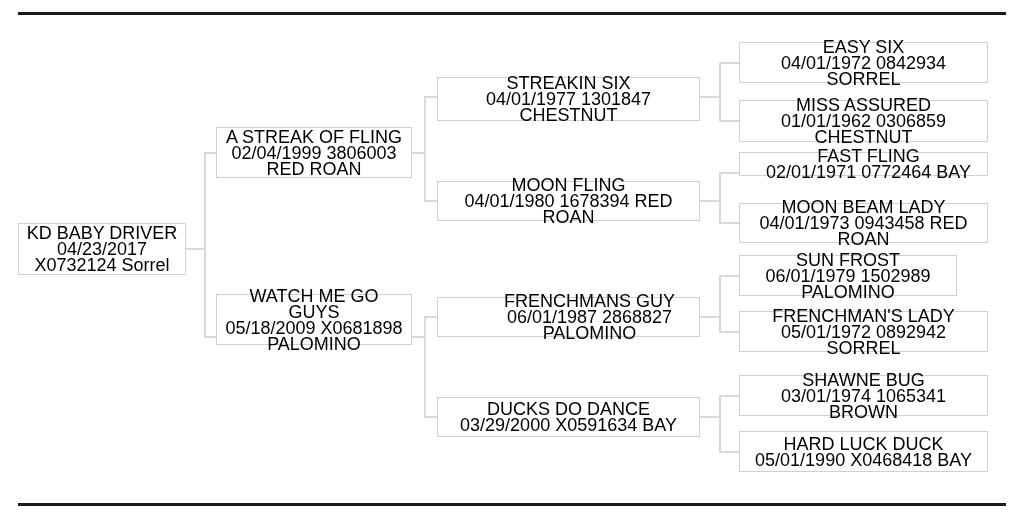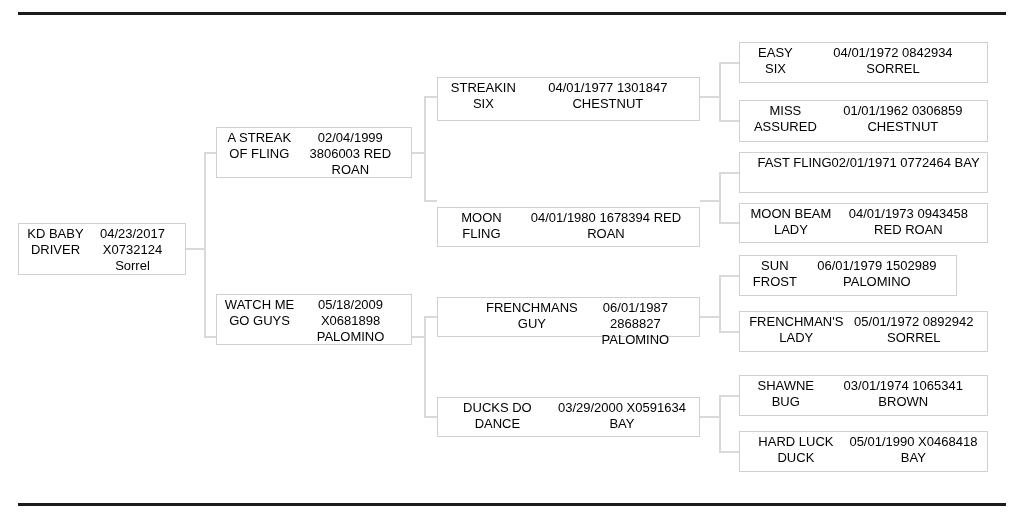--- a/index.html
+++ b/index.html
@@ -21,23 +21,23 @@
     position:absolute;left:18px;width:988px;height:3px;
     background:var(--rule);
   }
   .rule.top{top:12px;}
   .rule.bottom{top:503px;}
   .node{
     position:absolute;
     box-sizing:border-box;
     border:1.5px solid var(--box-border);
     background:var(--bg);
-    display:flex;flex-direction:row;justify-content:center;
+    display:flex;flex-direction:column;justify-content:center;
     text-align:center;
-    font-size:13px;line-height:16px;
+    font-size:18px;line-height:16px;
     color:var(--text);
     padding:2px 6px;
   }
   .node .name,.node .details{display:block;}
   .seg{position:absolute;background:var(--line);}
 </style>
 </head>
 <body>
 
 <div class="canvas">
@@ -57,21 +57,21 @@
   <div class="node" style="left: 216px; top: 294px; width: 196px; height: 51px;">
     <span class="name">WATCH ME GO GUYS</span>
     <span class="details">05/18/2009 X0681898 PALOMINO</span>
   </div>
 
   <div class="node" style="left: 437px; top: 77px; width: 263px; height: 44px;">
     <span class="name">STREAKIN SIX</span>
     <span class="details">04/01/1977 1301847 CHESTNUT</span>
   </div>
 
-  <div class="node" style="left: 437px; top: 181px; width: 263px; height: 40px; margin-top: 26px;">
+  <div class="node" style="left: 437px; top: 181px; width: 263px; height: 40px;">
     <span class="name">MOON FLING</span>
     <span class="details">04/01/1980 1678394 RED ROAN</span>
   </div>
 
   <div class="node" style="left: 437px; top: 297px; width: 263px; height: 40px; padding-left: 48px;">
     <span class="name">FRENCHMANS GUY</span>
     <span class="details">06/01/1987 2868827 PALOMINO</span>
   </div>
 
   <div class="node" style="left: 437px; top: 397px; width: 263px; height: 40px;">
@@ -82,21 +82,21 @@
   <div class="node" style="left: 739px; top: 42px; width: 249px; height: 41px;">
     <span class="name">EASY SIX</span>
     <span class="details">04/01/1972 0842934 SORREL</span>
   </div>
 
   <div class="node" style="left: 739px; top: 100px; width: 249px; height: 42px;">
     <span class="name">MISS ASSURED</span>
     <span class="details">01/01/1962 0306859 CHESTNUT</span>
   </div>
 
-  <div class="node" style="left: 739px; top: 152px; width: 249px; height: 41px; padding-left: 16px;">
+  <div class="node" style="left: 739px; top: 152px; width: 249px; height: 24px; padding-left: 16px;">
     <span class="name">FAST FLING</span>
     <span class="details">02/01/1971 0772464 BAY</span>
   </div>
 
   <div class="node" style="left: 739px; top: 203px; width: 249px; height: 40px;">
     <span class="name">MOON BEAM LADY</span>
     <span class="details">04/01/1973 0943458 RED ROAN</span>
   </div>
 
   <div class="node" style="left: 739px; top: 255px; width: 218px; height: 41px;">

